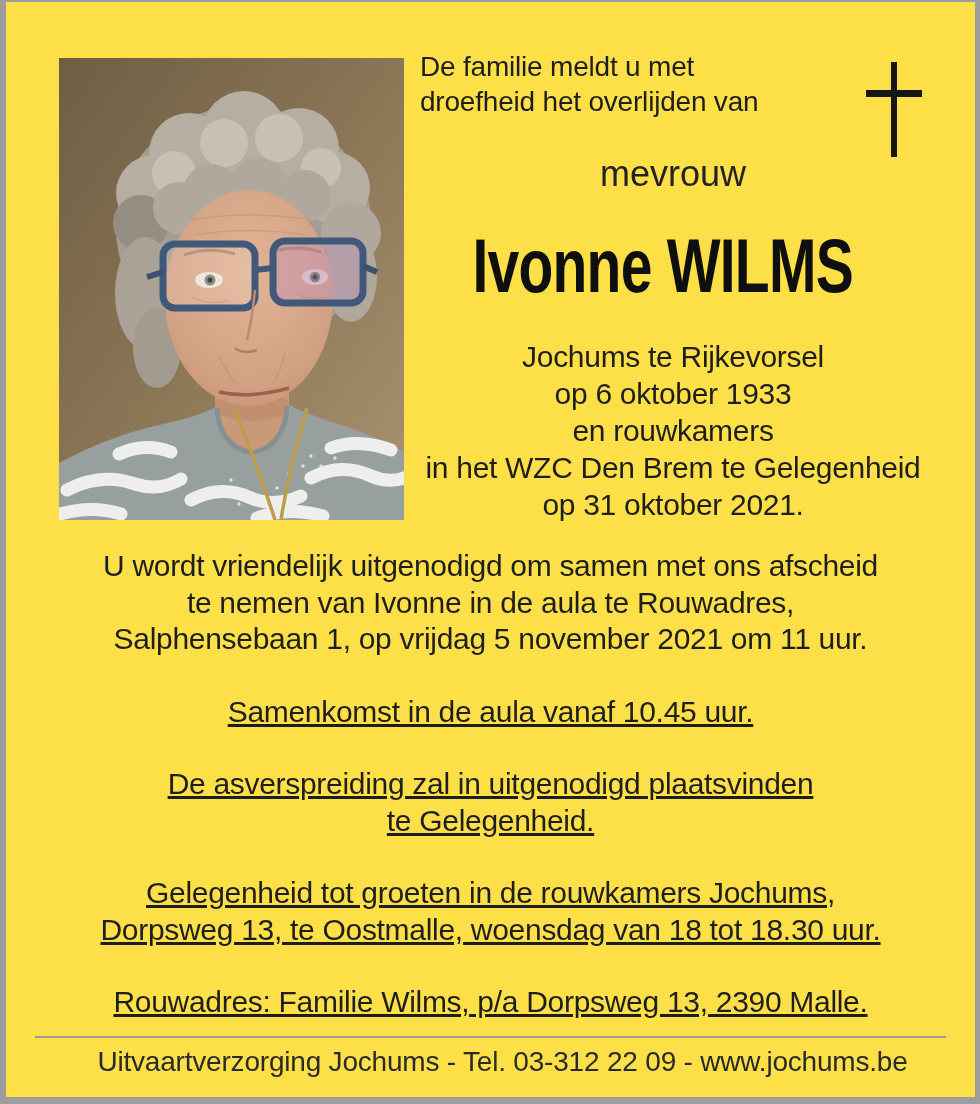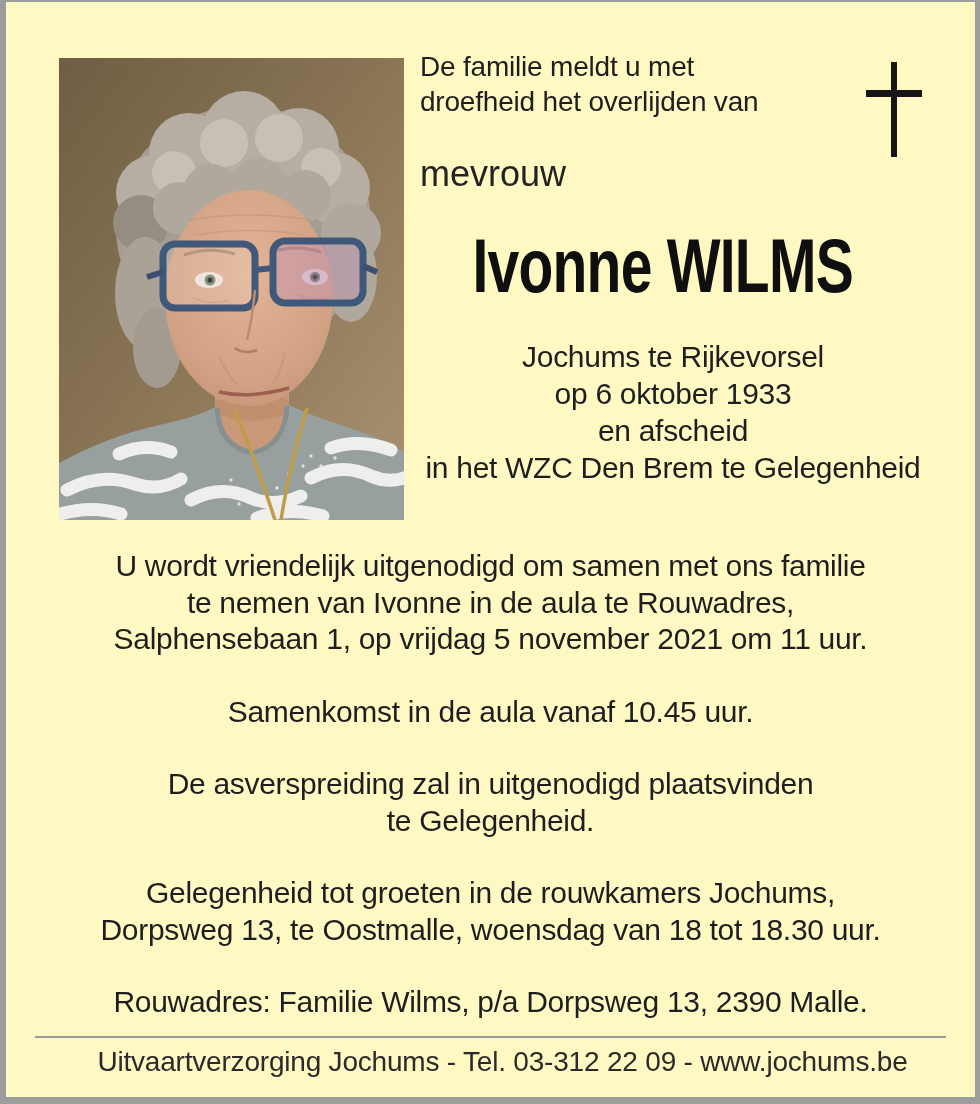--- a/index.html
+++ b/index.html
@@ -6,21 +6,21 @@
   html,body { width:980px; height:1104px; }
   body {
     font-family:"Liberation Sans", sans-serif;
     background:#ffffff;
     position:relative;
     overflow:hidden;
     color:#1f1f1f;
   }
   .card {
     position:absolute; inset:0;
-    background:#fef9c3;
+    background:#fde047;
     border-style:solid;
     border-color:#9d9d9d;
     border-width:2px 5px 7px 6px;
   }
   .photo {
     position:absolute; left:53px; top:56px;
     width:345px; height:462px;
     overflow:hidden;
   }
   .photo svg { display:block; width:100%; height:100%; }
@@ -32,21 +32,21 @@
     white-space:nowrap;
   }
   .cross {
     position:absolute; left:860px; top:60px; width:56px; height:95px;
   }
   .cross .bar-v { position:absolute; left:25px; top:0; width:6px; height:95px; background:#161616; }
   .cross .bar-h { position:absolute; left:0; top:28px; width:56px; height:7px; background:#161616; }
 
   .salutation {
     position:absolute; left:414px; top:152px; width:506px;
-    font-size:36px; line-height:40px; color:#232323;
+    text-align:center; font-size:36px; line-height:40px; color:#232323;
   }
   .name {
     position:absolute; left:403px; top:222px; width:506px;
     text-align:center; font-size:76px; line-height:1.1;
     font-weight:700; color:#0f0f0f; white-space:nowrap;
   }
   .name .condensed {
     display:inline-block;
     transform:scaleX(0.75);
     transform-origin:center;
@@ -56,21 +56,21 @@
     position:absolute; left:414px; top:336px; width:506px;
     text-align:center; font-size:30px; line-height:37px;
     letter-spacing:-0.3px; color:#1e1e1e; white-space:nowrap;
   }
   .body-text {
     position:absolute; left:0; top:546px; width:969px;
     text-align:center; font-size:30px; line-height:36.5px;
     letter-spacing:-0.3px; color:#1e1e1e;
   }
   .body-text p { margin:0; }
-  .body-text p + p { margin-top:36px; }
+  .body-text p + p { margin-top:36px;text-decoration:underline; }
   .body-text .line { white-space:nowrap; }
 
   .divider {
     position:absolute; left:29px; top:1034px;
     width:911px; height:2px; background:#9b9b9b;
   }
   .footer {
     position:absolute; left:0; top:1046px; width:969px;
     text-align:center; font-size:28px; line-height:28px;
     letter-spacing:-0.2px; color:#2a2a2a; white-space:nowrap;margin-left:12px;
@@ -191,27 +191,28 @@
   </div>
 
   <div class="salutation">mevrouw</div>
   <div class="name">
     <span class="condensed">Ivonne WILMS</span>
   </div>
 
   <div class="life">
     <div class="line">Jochums te Rijkevorsel</div>
     <div class="line">op 6 oktober 1933</div>
-    <div class="line">en afscheid</div>
+    <div class="line">en rouwkamers</div>
     <div class="line">in het WZC Den Brem te Gelegenheid</div>
+    <div class="line">op 31 oktober 2021.</div>
   </div>
 
   <div class="body-text">
     <p>
-      <span class="line">U wordt vriendelijk uitgenodigd om samen met ons familie</span><br>
+      <span class="line">U wordt vriendelijk uitgenodigd om samen met ons afscheid</span><br>
       <span class="line">te nemen van Ivonne in de aula te Rouwadres,</span><br>
       <span class="line">Salphensebaan 1, op vrijdag 5 november 2021 om 11 uur.</span>
     </p>
     <p>
       <span class="line">Samenkomst in de aula vanaf 10.45 uur.</span>
     </p>
     <p>
       <span class="line">De asverspreiding zal in uitgenodigd plaatsvinden</span><br>
       <span class="line">te Gelegenheid.</span>
     </p>

